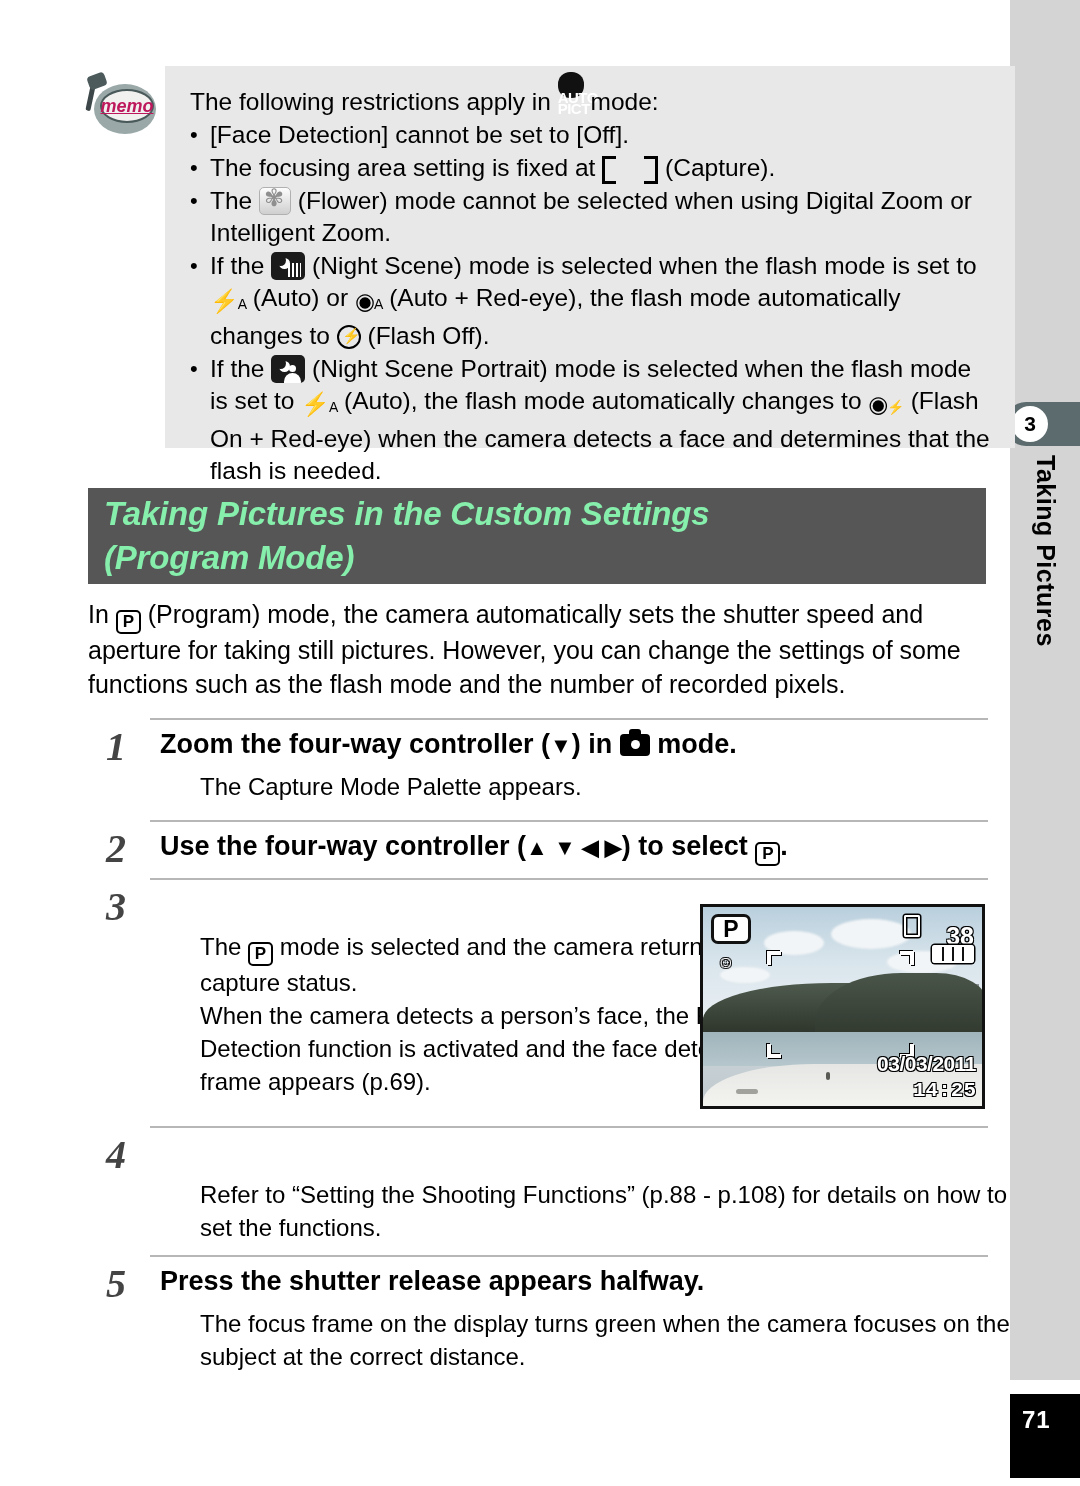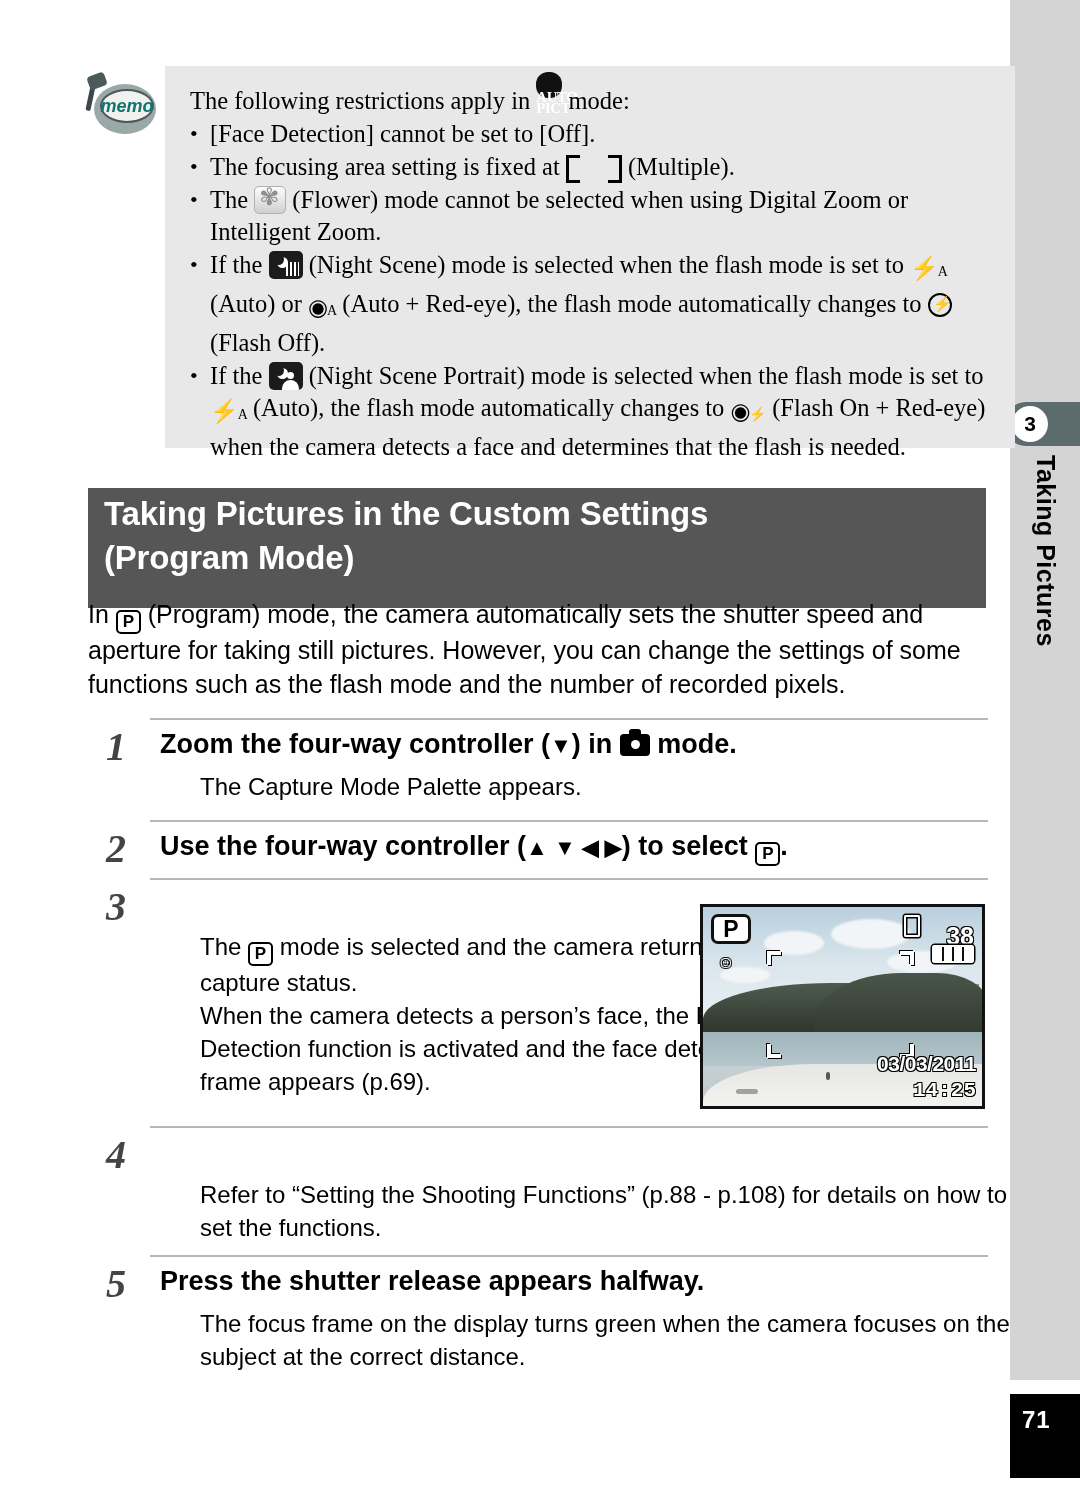--- a/index.html
+++ b/index.html
@@ -50,32 +50,33 @@
   
   .memo-box {
     position: absolute; left: 165px; top: 66px; width: 850px; height: 382px;
     background: #e8e8e8;
   }
   .memo-icon {
     position: absolute; left: 80px; top: 72px; width: 88px; height: 72px;
   }
   .memo-body {
     position: absolute; left: 190px; top: 72px; width: 800px;
-    font-size: 24.5px; line-height: 32px; color: #000; font-family: Liberation Serif, serif;
+    font-size: 24.5px; line-height: 32px; color: #000;
   }
   .memo-body p { margin: 0; }
   .bullet-row { display: flex; margin-top: 1px; }
   .bullet-dot { width: 20px; flex: 0 0 20px; text-align: left; font-size: 22px; line-height: 32px; }
   .bullet-text { flex: 1; }
 
   
   .section-bar {
-    position: absolute; left: 88px; top: 488px; width: 898px; height: 120px;
+    position: absolute; left: 88px; top: 488px; width: 898px; height: 96px;
     background: #565656;
-    color: #ffffff;
+    color: #86efac;
+    font-style: italic;
   }
   .section-bar .title {
     position: absolute; left: 16px; top: 4px; width: 870px;
     font-size: 33px; font-weight: bold; line-height: 44px;
     letter-spacing: -0.2px;
   }
 
   
   .intro {
     position: absolute; left: 88px; top: 598px; width: 900px;
@@ -285,21 +286,21 @@
   
   .pin-wrap { position: relative; width: 88px; height: 72px; }
   .pin-oval {
     position: absolute; left: 14px; top: 12px; width: 62px; height: 50px;
     background: #9aa8a8; border-radius: 50%;
   }
   .pin-oval-inner {
     position: absolute; left: 20px; top: 17px; width: 54px; height: 34px;
     background: #f1f1ef; border: 2px solid #4a5a5a; border-radius: 50%;
     display: flex; align-items: center; justify-content: center;
-    font-size: 18px; font-weight: bold; color: #0f766e; font-style: italic;
+    font-size: 18px; font-weight: bold; color: #be185d; font-style: italic; text-decoration: underline;
   }
   .pin-head {
     position: absolute; left: 8px; top: 2px; width: 18px; height: 14px;
     background: #4c5a5c; border-radius: 4px; transform: rotate(-20deg);
   }
   .pin-needle {
     position: absolute; left: 8px; top: 13px; width: 5px; height: 26px;
     background: #3d4749; transform: rotate(12deg); border-radius: 2px;
   }
 </style>
@@ -338,21 +339,21 @@
     <div class="bullet-row">
       <div class="bullet-dot">•</div>
       <div class="bullet-text">
         <span>[Face Detection] cannot be set to [Off].</span>
       </div>
     </div>
 
     <div class="bullet-row">
       <div class="bullet-dot">•</div>
       <div class="bullet-text">
-        <span>The focusing area setting is fixed at </span><span class="ic ic-multiple"></span><span> (Multiple).</span>
+        <span>The focusing area setting is fixed at </span><span class="ic ic-multiple"></span><span> (Capture).</span>
       </div>
     </div>
 
     <div class="bullet-row">
       <div class="bullet-dot">•</div>
       <div class="bullet-text">
         <span>The </span><span class="ic ic-flower"></span><span> (Flower) mode cannot be selected when using Digital Zoom or Intelligent Zoom.</span>
       </div>
     </div>
 

